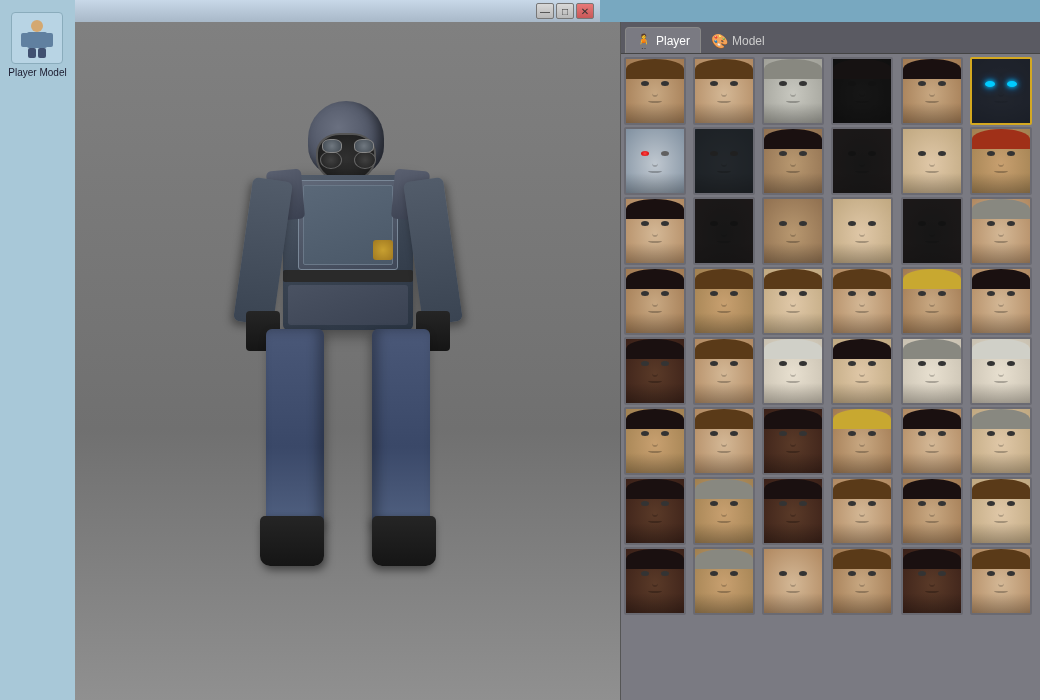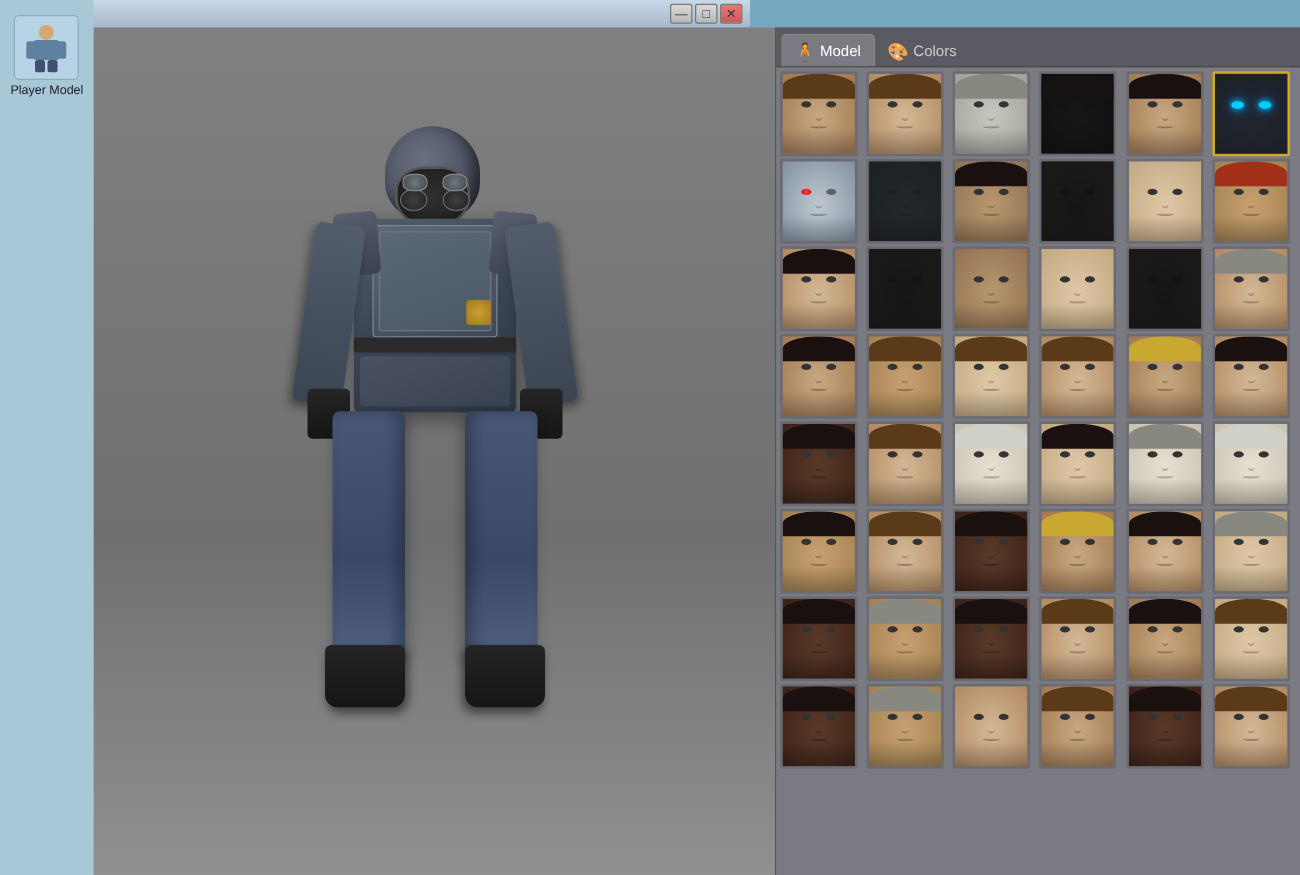--- a/index.html
+++ b/index.html
@@ -298,25 +298,25 @@
       <div style="position: absolute; top: 415px; left: 22px; width: 64px; height: 50px; background: linear-gradient(180deg, #252525, #151515); border-radius: 5px 5px 10px 10px; box-shadow: 2px 4px 8px rgba(0,0,0,0.5);"></div>
       <div style="position: absolute; top: 415px; right: 22px; width: 64px; height: 50px; background: linear-gradient(180deg, #252525, #151515); border-radius: 5px 5px 10px 10px; box-shadow: -2px 4px 8px rgba(0,0,0,0.5);"></div>
     </div>
   </div>
 
   <div class="right-panel" style="position: absolute; left: 620px; top: 22px; width: 420px; height: 678px;">
 
     <div class="tab-bar">
       <div class="tab active">
         <span class="tab-icon">🧍</span>
-        <span>Model</span>
+        <span>Player</span>
       </div>
       <div class="tab">
         <span class="tab-icon">🎨</span>
-        <span>Colors</span>
+        <span>Model</span>
       </div>
     </div>
 
     <div class="model-grid-container">
       <div class="model-grid" id="model-grid">
 
       <div class="model-cell">
             <div class="face-portrait" style="background: radial-gradient(at 50% 55%, rgb(200, 168, 130), rgb(160, 120, 80)); position: relative; overflow: hidden; width: 58px; height: 64px;">
               <div style="position: absolute; top: 0px; left: 0px; right: 0px; height: 20px; background: rgb(90, 58, 24); border-radius: 50% 50% 0px 0px;"></div>
               <div style="position: absolute; top: 22px; left: 0px; right: 0px; display: flex; justify-content: center; gap: 12px;">

